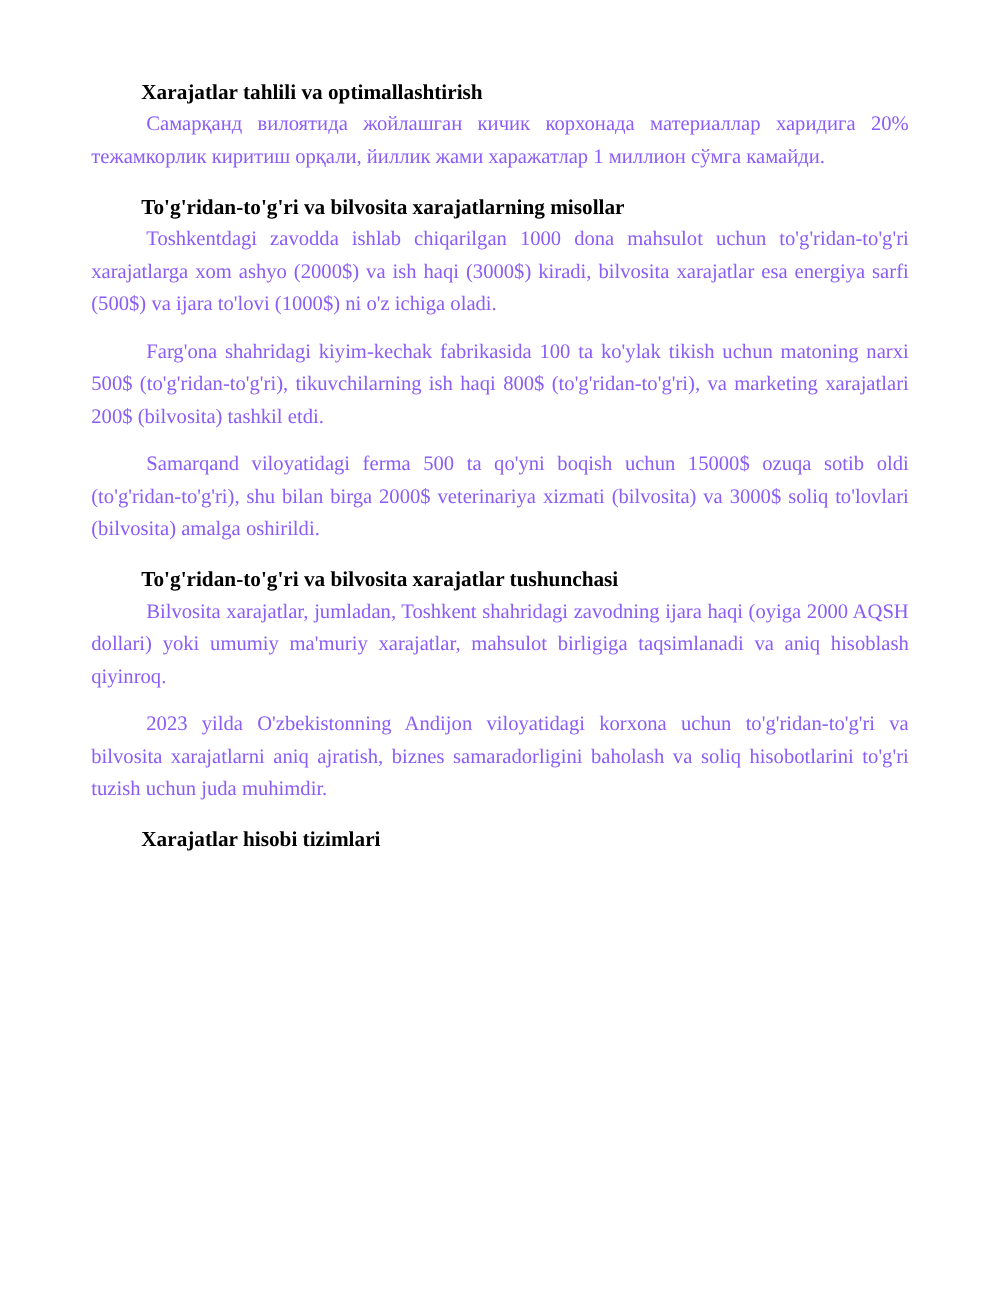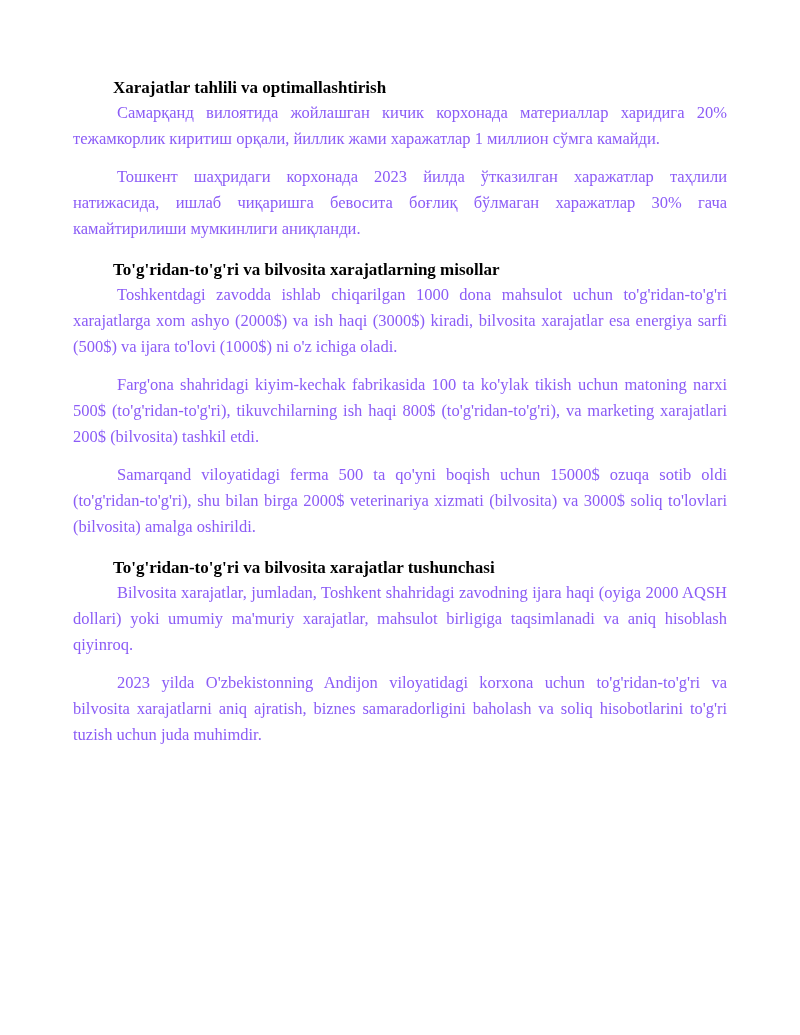--- a/index.html
+++ b/index.html
@@ -23,47 +23,49 @@
   }
   .section { margin: 0; }
   .section-heading {
     font-size: 17px;
     font-weight: 700;
     line-height: 24px;
     margin: 16px 0 0 0;
     padding-left: 40px;
     color: #000000;
   }
-  .section:first-child .section-heading { margin-top: 14px; }
+  .section:first-child .section-heading { margin-top: 0; }
   .para {
     margin: 0 0 12px 0;
     text-align: justify;
     text-indent: 44px;
     color: #8b5cf6;
   }
   .para:last-child { margin-bottom: 0; }
 </style>
 </head>
 <body>
 
 <div class="page">
 
   <div class="section">
     <h2 class="section-heading">Xarajatlar tahlili va optimallashtirish</h2>
     <p class="para">Самарқанд вилоятида жойлашган кичик корхонада материаллар харидига 20% тежамкорлик киритиш орқали, йиллик жами харажатлар 1 миллион сўмга камайди.</p>
-    <p class="para">Тошкент шаҳридаги корхонада 2023 йилда ўтказилган харажатлар таҳлили натижасида, ишлаб чиқаришга бевосита боғлиқ бўлмаган харажатлар 30% гача камайтирилиши мумкинлиги аниқланди.</p>
   </div>
 
   <div class="section">
     <h2 class="section-heading">To'g'ridan-to'g'ri va bilvosita xarajatlarning misollar</h2>
     <p class="para">Toshkentdagi zavodda ishlab chiqarilgan 1000 dona mahsulot uchun to'g'ridan-to'g'ri xarajatlarga xom ashyo (2000$) va ish haqi (3000$) kiradi, bilvosita xarajatlar esa energiya sarfi (500$) va ijara to'lovi (1000$) ni o'z ichiga oladi.</p>
     <p class="para">Farg'ona shahridagi kiyim-kechak fabrikasida 100 ta ko'ylak tikish uchun matoning narxi 500$ (to'g'ridan-to'g'ri), tikuvchilarning ish haqi 800$ (to'g'ridan-to'g'ri),  va marketing xarajatlari 200$ (bilvosita)  tashkil etdi.</p>
     <p class="para">Samarqand viloyatidagi ferma 500 ta qo'yni boqish uchun 15000$ ozuqa sotib oldi (to'g'ridan-to'g'ri), shu bilan birga 2000$ veterinariya xizmati (bilvosita) va 3000$ soliq to'lovlari (bilvosita) amalga oshirildi.</p>
   </div>
 
   <div class="section">
     <h2 class="section-heading">To'g'ridan-to'g'ri va bilvosita xarajatlar tushunchasi</h2>
     <p class="para">Bilvosita xarajatlar, jumladan, Toshkent shahridagi zavodning ijara haqi (oyiga 2000 AQSH dollari) yoki umumiy ma'muriy xarajatlar, mahsulot birligiga taqsimlanadi va aniq hisoblash qiyinroq.</p>
     <p class="para">2023 yilda O'zbekistonning Andijon viloyatidagi korxona uchun to'g'ridan-to'g'ri va bilvosita xarajatlarni aniq ajratish, biznes samaradorligini baholash va soliq hisobotlarini to'g'ri tuzish uchun juda muhimdir.</p>
   </div>
 
+  <div class="section">
+    <h2 class="section-heading">Xarajatlar hisobi tizimlari</h2>
+  </div>
 
 </div>
 
 </body></html>

